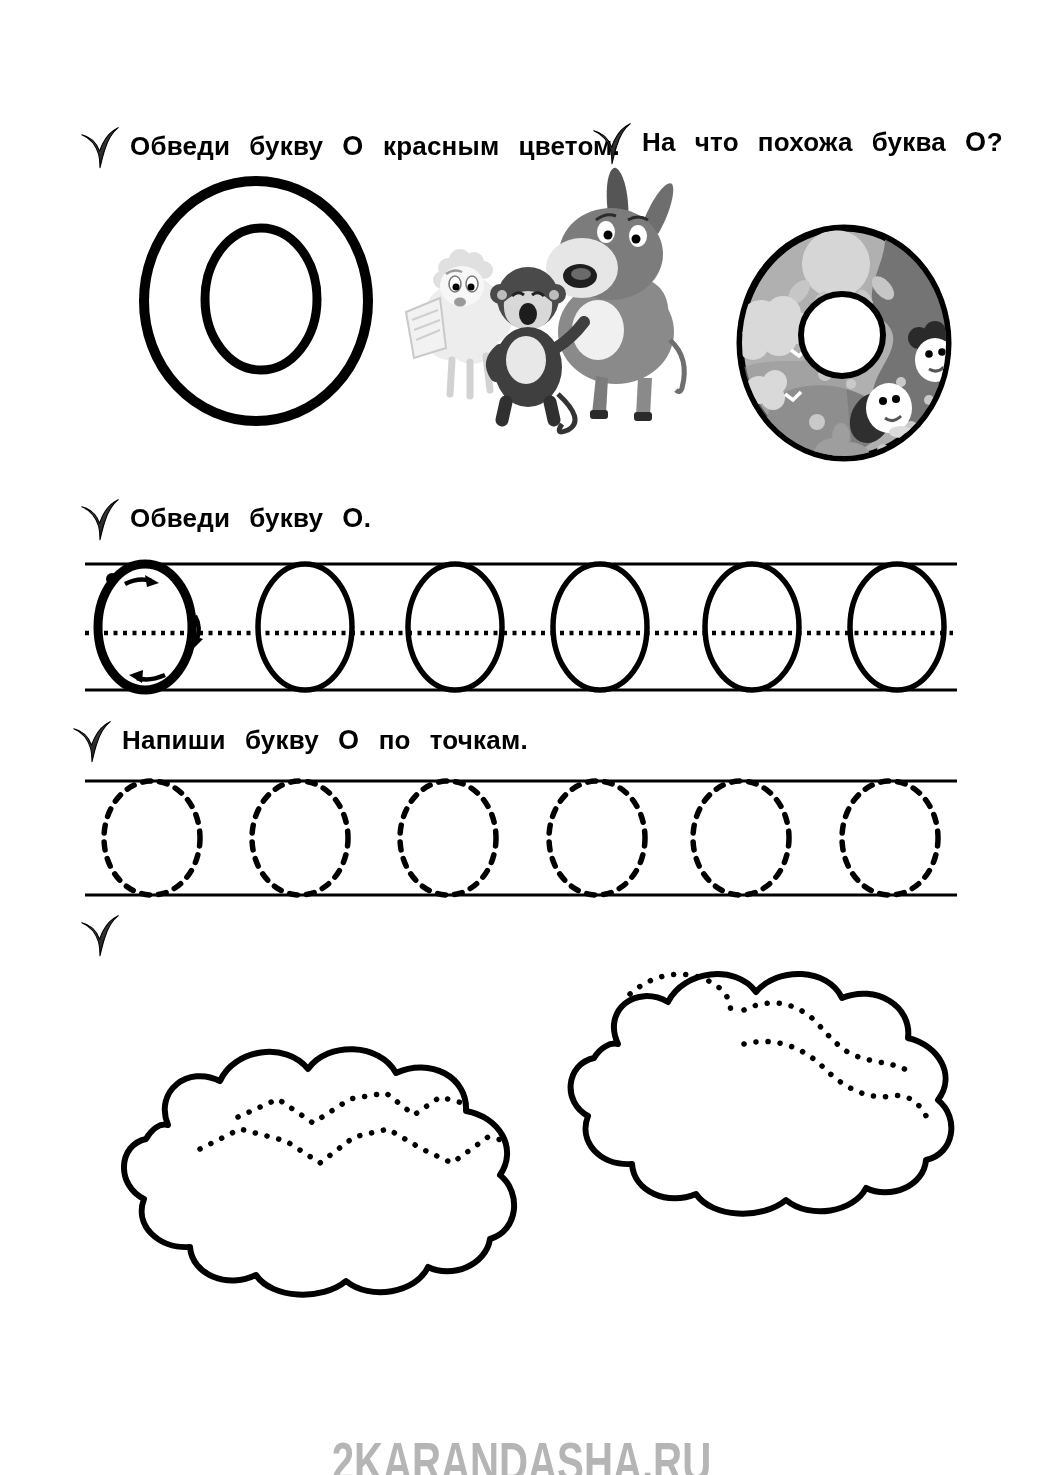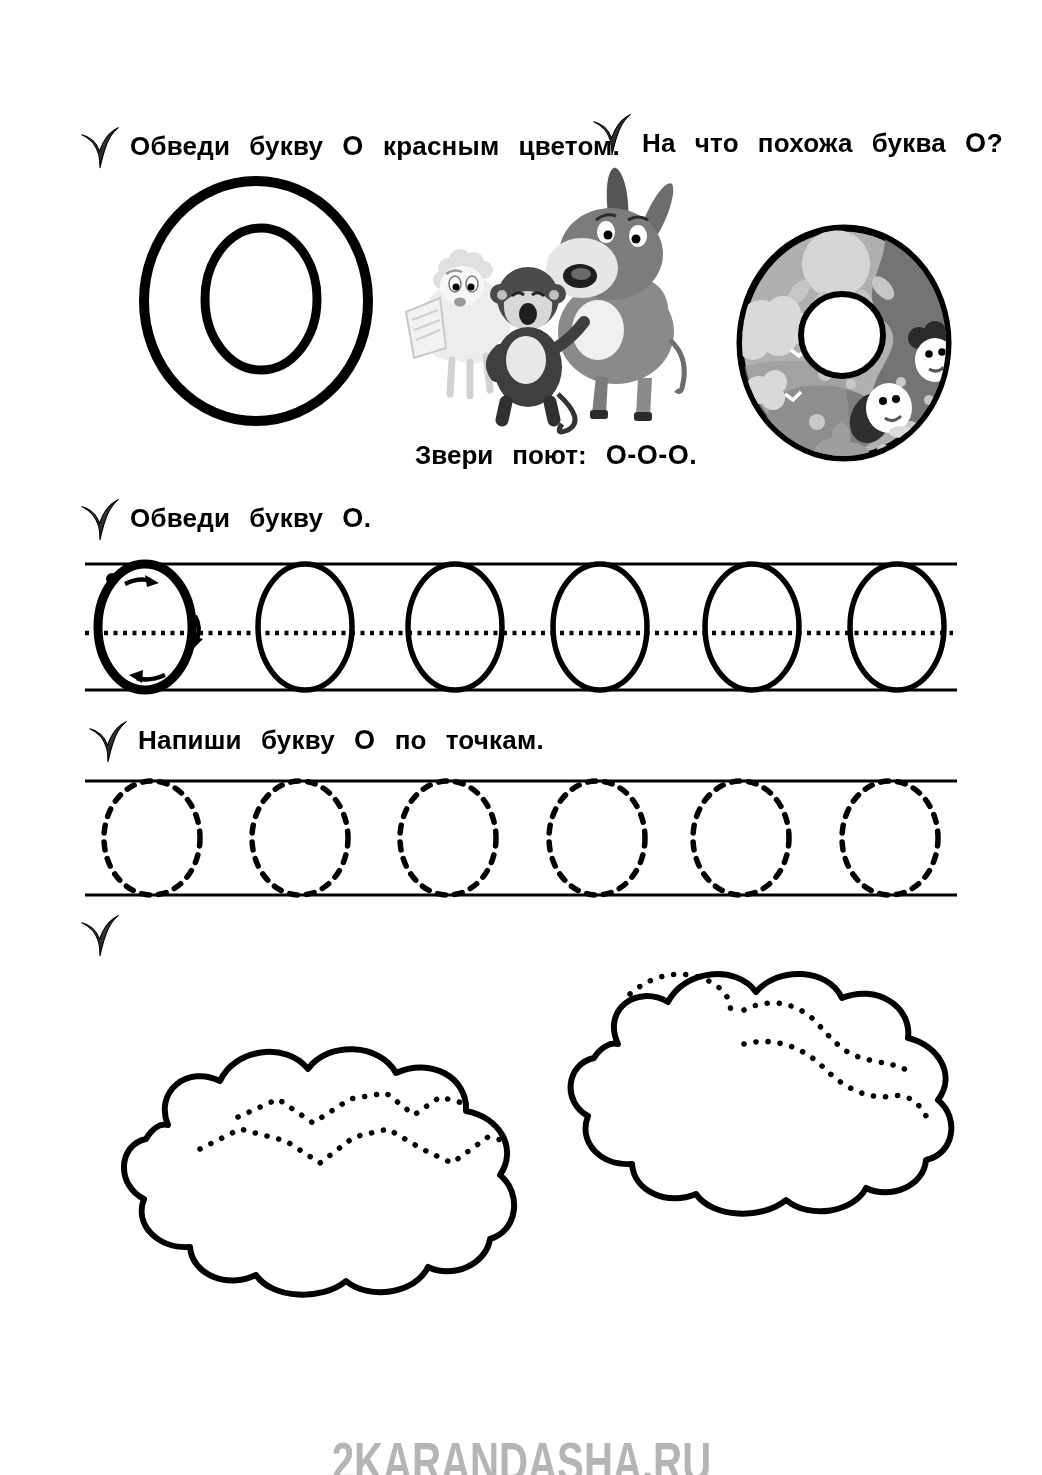--- a/index.html
+++ b/index.html
@@ -79,21 +79,21 @@
     <svg class="check" width="40" height="50" viewBox="0 0 45 50">
         <use href="#chk"></use>
       </svg>
     <div class="txt">
       <span>Обведи  букву</span>
       <span class="em-letter">О</span>
       <span>красным  цветом.</span>
     </div>
   </div>
 
-  <div class="task-header" style="left:592px;top:111px;align-items:flex-end;">
+  <div class="task-header" style="left:592px;top:120px;">
     <svg class="check" width="40" height="50" viewBox="0 0 45 50">
         <use href="#chk"></use>
       </svg>
     <div class="txt">
       <span>На  что  похожа  буква</span>
       <span class="em-letter">О</span><span>?</span>
     </div>
   </div>
 
   <svg class="abs" style="left:135px;top:172px;" width="245" height="258" viewBox="0 0 245 258" aria-label="О">
@@ -166,24 +166,20 @@
       <ellipse cx="128" cy="152" rx="9" ry="11" fill="#1d1d1d"></ellipse>
       <ellipse cx="128" cy="205" rx="34" ry="40" fill="#3f3f3f"></ellipse>
       <ellipse cx="126" cy="198" rx="20" ry="24" fill="#e8e8e8"></ellipse>
       <path d="M100,188 Q86,200 96,214" stroke="#3f3f3f" stroke-width="12" fill="none" stroke-linecap="round"></path>
       <path d="M156,186 Q172,176 184,160" stroke="#3f3f3f" stroke-width="12" fill="none" stroke-linecap="round"></path>
       <path d="M106,240 L102,258 M150,240 L154,258" stroke="#303030" stroke-width="13" stroke-linecap="round"></path>
       <path d="M158,232 Q186,258 168,268 Q154,274 162,262" stroke="#333" stroke-width="5" fill="none"></path>
     </g>
   </svg>
 
-  <div class="caption" style="left:415px;top:440px;">
-    <span>Звери  поют:</span>
-    <span class="em-letter">О-О-О.</span>
-  </div>
 
   <svg class="abs" style="left:733px;top:222px;" width="222" height="242" viewBox="0 0 222 242">
     <defs>
       <clipPath id="ringClip">
           <ellipse cx="111" cy="121" rx="102" ry="113"></ellipse>
         </clipPath>
     </defs>
     <ellipse cx="111" cy="121" rx="104" ry="115" fill="#b0b0b0" stroke="#000" stroke-width="7"></ellipse>
     <g clip-path="url(#ringClip)">
       <path d="M150,2 C162,40 118,70 152,100 C182,128 118,160 148,192 C162,208 190,224 222,232 L226,0 Z" fill="#747474"></path>
@@ -280,21 +276,21 @@
       <circle cx="27" cy="23" r="6" fill="#000"></circle>
       <path d="M40,28 Q54,21 66,25" stroke="#000" stroke-width="4.5" fill="none"></path>
       <polygon points="74,27 60,19 62,31" fill="#000"></polygon>
       <path d="M110,60 Q117,72 111,86" stroke="#000" stroke-width="4.5" fill="none"></path>
       <polygon points="107,94 106,79 118,83" fill="#000"></polygon>
       <path d="M80,119 Q64,126 52,122" stroke="#000" stroke-width="4.5" fill="none"></path>
       <polygon points="44,119 58,114 57,127" fill="#000"></polygon>
     </g>
   </svg>
 
-  <div class="task-header" style="left:88px;top:718px;">
+  <div class="task-header" style="left:72px;top:718px;">
     <svg class="check" width="40" height="50" viewBox="0 0 45 50">
         <use href="#chk"></use>
       </svg>
     <div class="txt">
       <span>Напиши  букву</span>
       <span class="em-letter">О</span>
       <span>по  точкам.</span>
     </div>
   </div>
 

